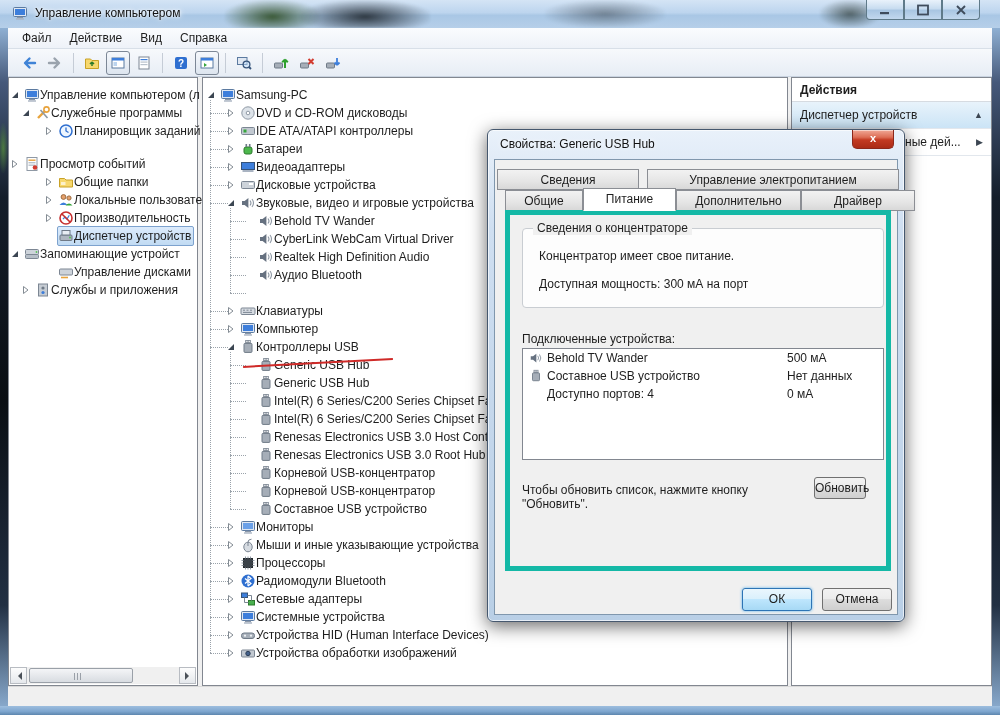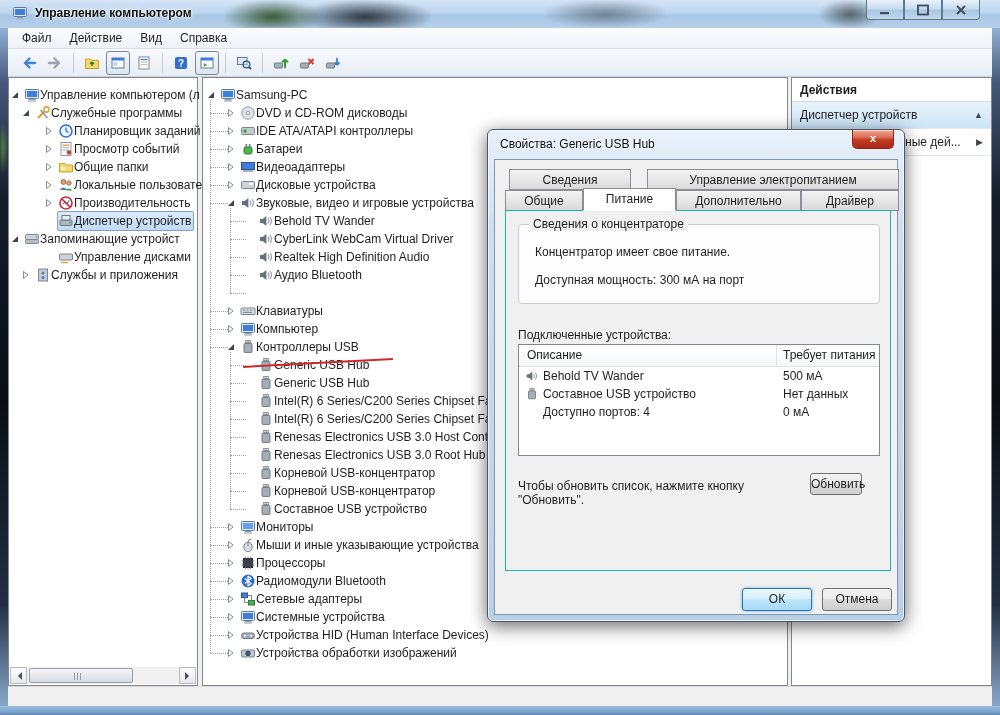--- a/index.html
+++ b/index.html
@@ -7,21 +7,21 @@
   body { background:#0b0f14; position:relative; }
 
   
   .titlebar { position:absolute; left:0; top:0; width:1000px; height:28px;
     background:linear-gradient(180deg,#d4e4f5 0%,#bdd5ee 45%,#a9c7e5 55%,#b6cfe9 100%); overflow:hidden; }
   .titlebar .blob { position:absolute; top:0; height:28px; filter:blur(1px); }
   .blob.b1 { left:225px; width:95px; background:radial-gradient(ellipse at 50% 60%, rgba(40,70,25,.85), rgba(40,70,25,0) 75%); }
   .blob.b2 { left:300px; width:130px; background:radial-gradient(ellipse at 50% 60%, rgba(15,20,25,.8), rgba(15,20,25,0) 75%); }
   .blob.b3 { left:545px; width:120px; background:radial-gradient(ellipse at 50% 50%, rgba(60,70,80,.55), rgba(60,70,80,0) 75%); }
   .blob.b4 { left:820px; width:60px; background:radial-gradient(ellipse at 50% 50%, rgba(20,30,20,.6), rgba(20,30,20,0) 75%); }
-  .title-left { position:absolute; left:12px; top:5px; display:flex; align-items:center; gap:7px;font-weight:bold; }
+  .title-left { position:absolute; left:12px; top:5px; display:flex; align-items:center; gap:7px; }
   .title-text { font-size:12px; color:#111; text-shadow:0 0 6px #fff, 0 0 3px #fff; }
   .winbtns { position:absolute; right:20px; top:0; display:flex; }
   .winbtn { width:38px; height:20px; border:1px solid #5f7astro89; border:1px solid #5f7a89; border-top:none; display:flex; align-items:center; justify-content:center;
     background:linear-gradient(180deg,#e9f2fb,#c8dcf0 45%,#a9c6e2 55%,#c2d8ee); }
   .winbtn:first-child { border-radius:0 0 0 4px; }
   .winbtn:last-child { border-radius:0 0 4px 0; }
   .frame-left, .frame-right { position:absolute; top:28px; width:8px; height:679px;
     background:linear-gradient(180deg,#8fb0d3 0%,#46597a 8%,#141d2a 25%,#0a0e13 55%,#223043 85%,#88a9cc 100%); }
   .frame-left { left:0; }
   .frame-right { right:0; }
@@ -89,21 +89,21 @@
     background:linear-gradient(180deg,#f0a896 0%,#dd6e56 40%,#c33a22 55%,#aa2b16 100%);
     box-shadow:inset 0 1px 0 rgba(255,255,255,.5); }
   .dlg-body { position:absolute; left:6px; right:6px; top:29px; bottom:6px; background:#f0f0f0; border:1px solid #8097ad; }
 
   .tab { position:absolute; height:21px; line-height:20px; text-align:center;
     background:linear-gradient(180deg,#f2f2f2,#e5e5e5 60%,#d8d8d8); border:1px solid #8b8e94; }
   .tab.r1 { top:9px; }
   .tab.r2 { top:30px; }
   .tab.active { background:#fff; border-bottom:1px solid #fff; height:23px; top:28px; z-index:3; }
   .tab-pane { position:absolute; left:10px; top:50px; width:386px; height:361px; background:#f0f0f0;
-    border:1px solid #14b8a6; }
+    border:5px solid #14b8a6; }
 
   .groupbox { position:absolute; left:12px; top:13px; width:362px; height:80px; background:#fdfdfd;
     border:1px solid #c9cdd2; border-radius:4px; }
   .groupbox-label { position:absolute; left:10px; top:-8px; background:#f0f0f0; padding:0 4px; }
   .gb-line1 { position:absolute; left:16px; top:20px; }
   .gb-line2 { position:absolute; left:16px; top:48px; }
 
   .devices-label { position:absolute; left:12px; top:117px; }
   .listview { position:absolute; left:12px; top:133px; width:362px; height:112px; background:#fff; border:1px solid #828790; }
   .lv-header { display:flex; height:22px; border-bottom:1px solid #e0e3e6; background:linear-gradient(180deg,#ffffff,#f6f7f9); }
@@ -316,21 +316,21 @@
           <span class="row-content">
             <span>
               <svg viewBox="0 0 16 16" width="16" height="16">
                 <circle cx="8" cy="8" r="6" fill="#eef6ff" stroke="#2f6fd0" stroke-width="1.5"></circle>
                 <path d="M8 4.5 V8 L10.5 9.5" stroke="#2f6fd0" stroke-width="1.3" fill="none"></path>
               </svg>
             </span>
             <span>Планировщик заданий</span>
           </span>
         </div>
-        <div class="tree-row" style="padding-left: 34px;">
+        <div class="tree-row" style=" margin-top: 15px;">
           <span class="tree-exp">
             <svg viewBox="0 0 10 10" width="10" height="10">
               <path d="M2.5 1.5 L7 5 L2.5 8.5 Z" fill="#fff" stroke="#848c94"></path>
             </svg>
           </span>
           <span class="row-content">
             <span>
               <svg viewBox="0 0 16 16" width="16" height="16">
                 <rect x="3" y="1.5" width="10" height="13" fill="#fff" stroke="#8f99a5"></rect>
                 <rect x="4.5" y="3.5" width="7" height="1.4" fill="#e8a33d"></rect>
@@ -995,39 +995,35 @@
   </div>
 
   <div class="statusbar"></div>
 </div>
 
 <div class="dialog">
   <div class="dlg-title">Свойства: Generic USB Hub</div>
   <div class="dlg-close">x</div>
   <div class="dlg-body">
     <div id="tabs">
-        <div class="tab r1" style="left: 14px; width: 122px;">Сведения</div>
+        <div class="tab r1" style="left: 2px; width: 142px;">Сведения</div>
         <div class="tab r1" style="left: 152px; width: 252px;">Управление электропитанием</div>
         <div class="tab r2" style="left: 10px; width: 78px;">Общие</div>
         <div class="tab r2 active" style="left: 88px; width: 93px;">Питание</div>
         <div class="tab r2" style="left: 181px; width: 125px;">Дополнительно</div>
-        <div class="tab r2" style="left: 306px; width: 98px;">Драйвер</div>
+        <div class="tab r2" style="left: 306px; width: 114px;">Драйвер</div>
       </div>
     <div class="tab-pane">
       <div class="groupbox">
         <span class="groupbox-label">Сведения о концентраторе</span>
         <div class="gb-line1">Концентратор имеет свое питание.</div>
         <div class="gb-line2">Доступная мощность:  300 мА на порт</div>
       </div>
       <div class="devices-label">Подключенные устройства:</div>
       <div class="listview">
-        <div class="lv-header">
-          <span class="lv-h1">Описание</span>
-          <span class="lv-h2">Требует питания</span>
-        </div>
         <div id="lv-rows">
             <div class="lv-row">
               <span class="lv-ico"><span><svg viewBox="0 0 16 16" width="14" height="14">
                     <path d="M2 6 h2.6 L8.4 3 v10 L4.6 10 H2 z" fill="#667180"></path>
                     <path d="M10 5.5 q2 2.5 0 5 M12 4 q3 4 0 8" stroke="#8f99a5" fill="none" stroke-width="1.1"></path>
                   </svg></span></span>
               <span class="lv-desc">Behold TV Wander</span>
               <span class="lv-power">500 мА</span>
             </div>
             <div class="lv-row">

